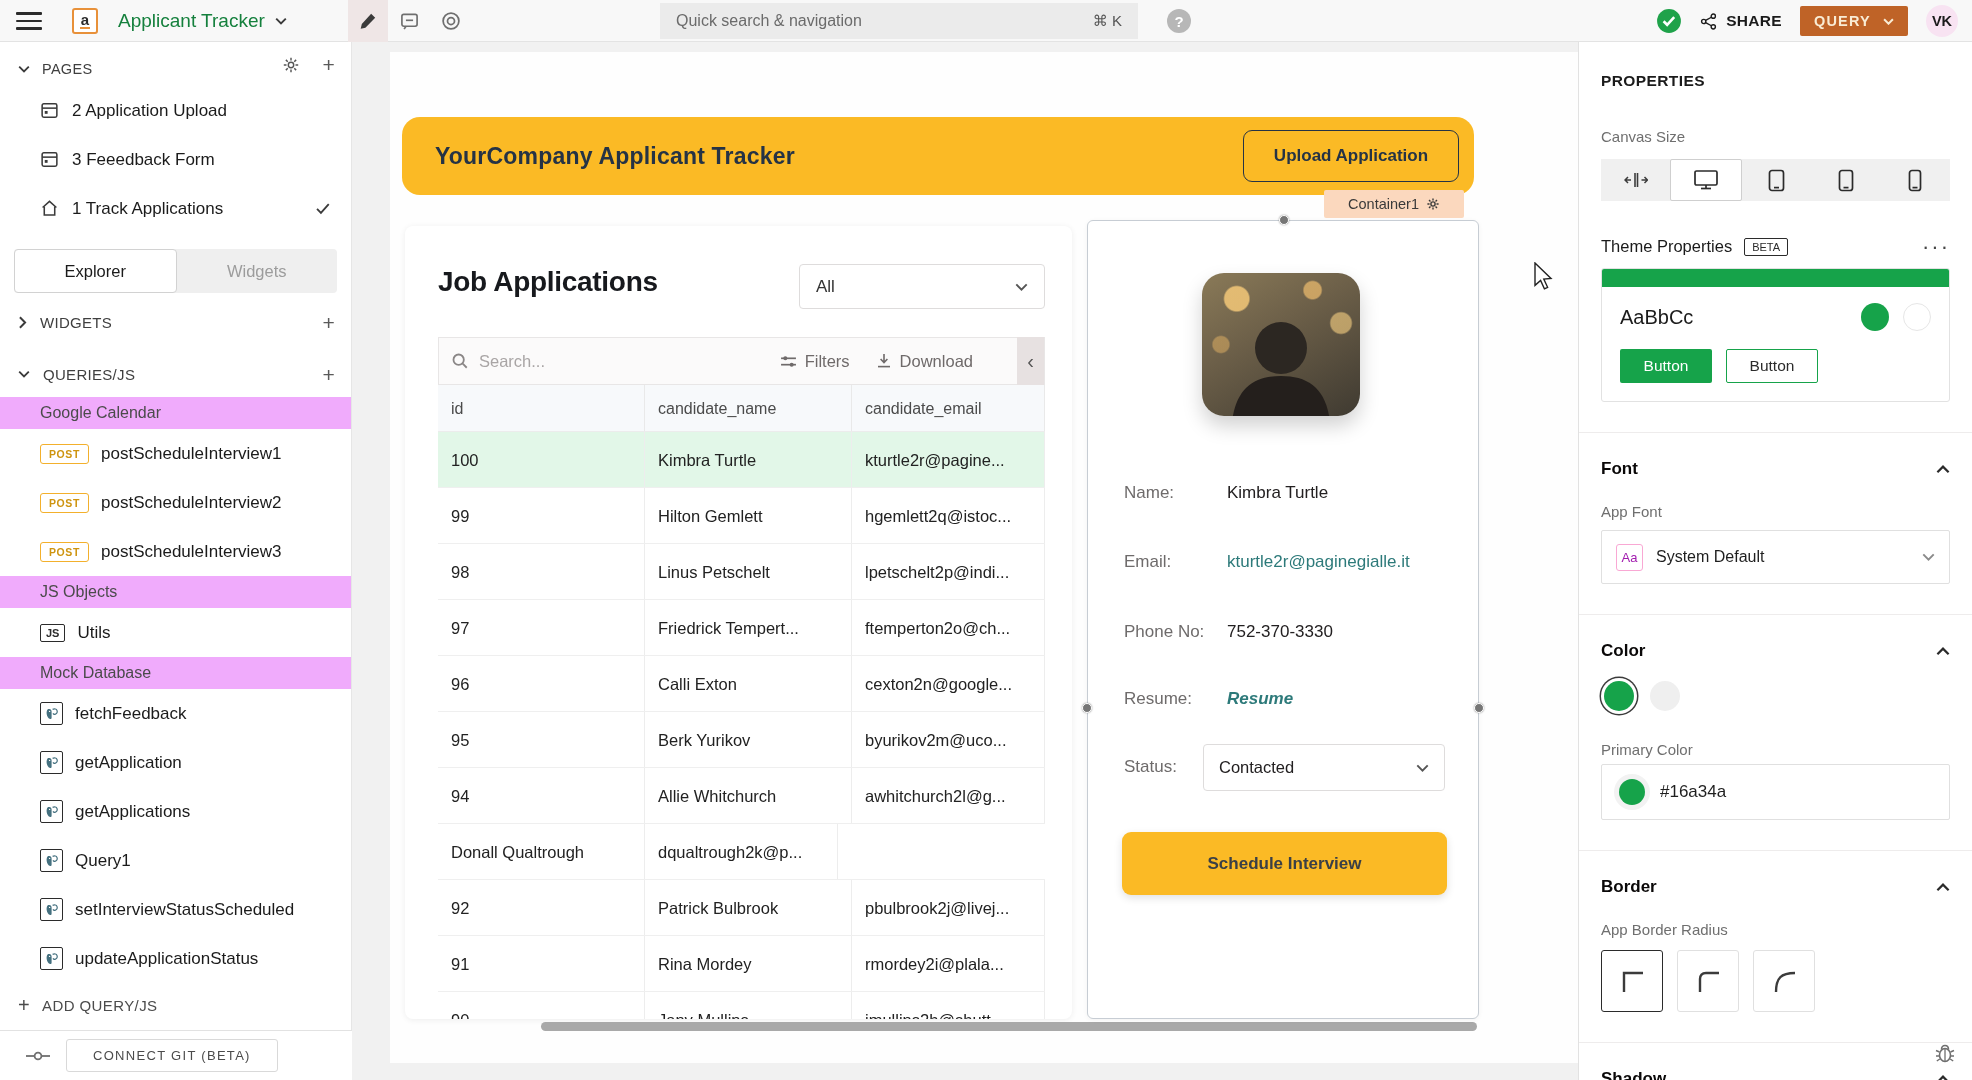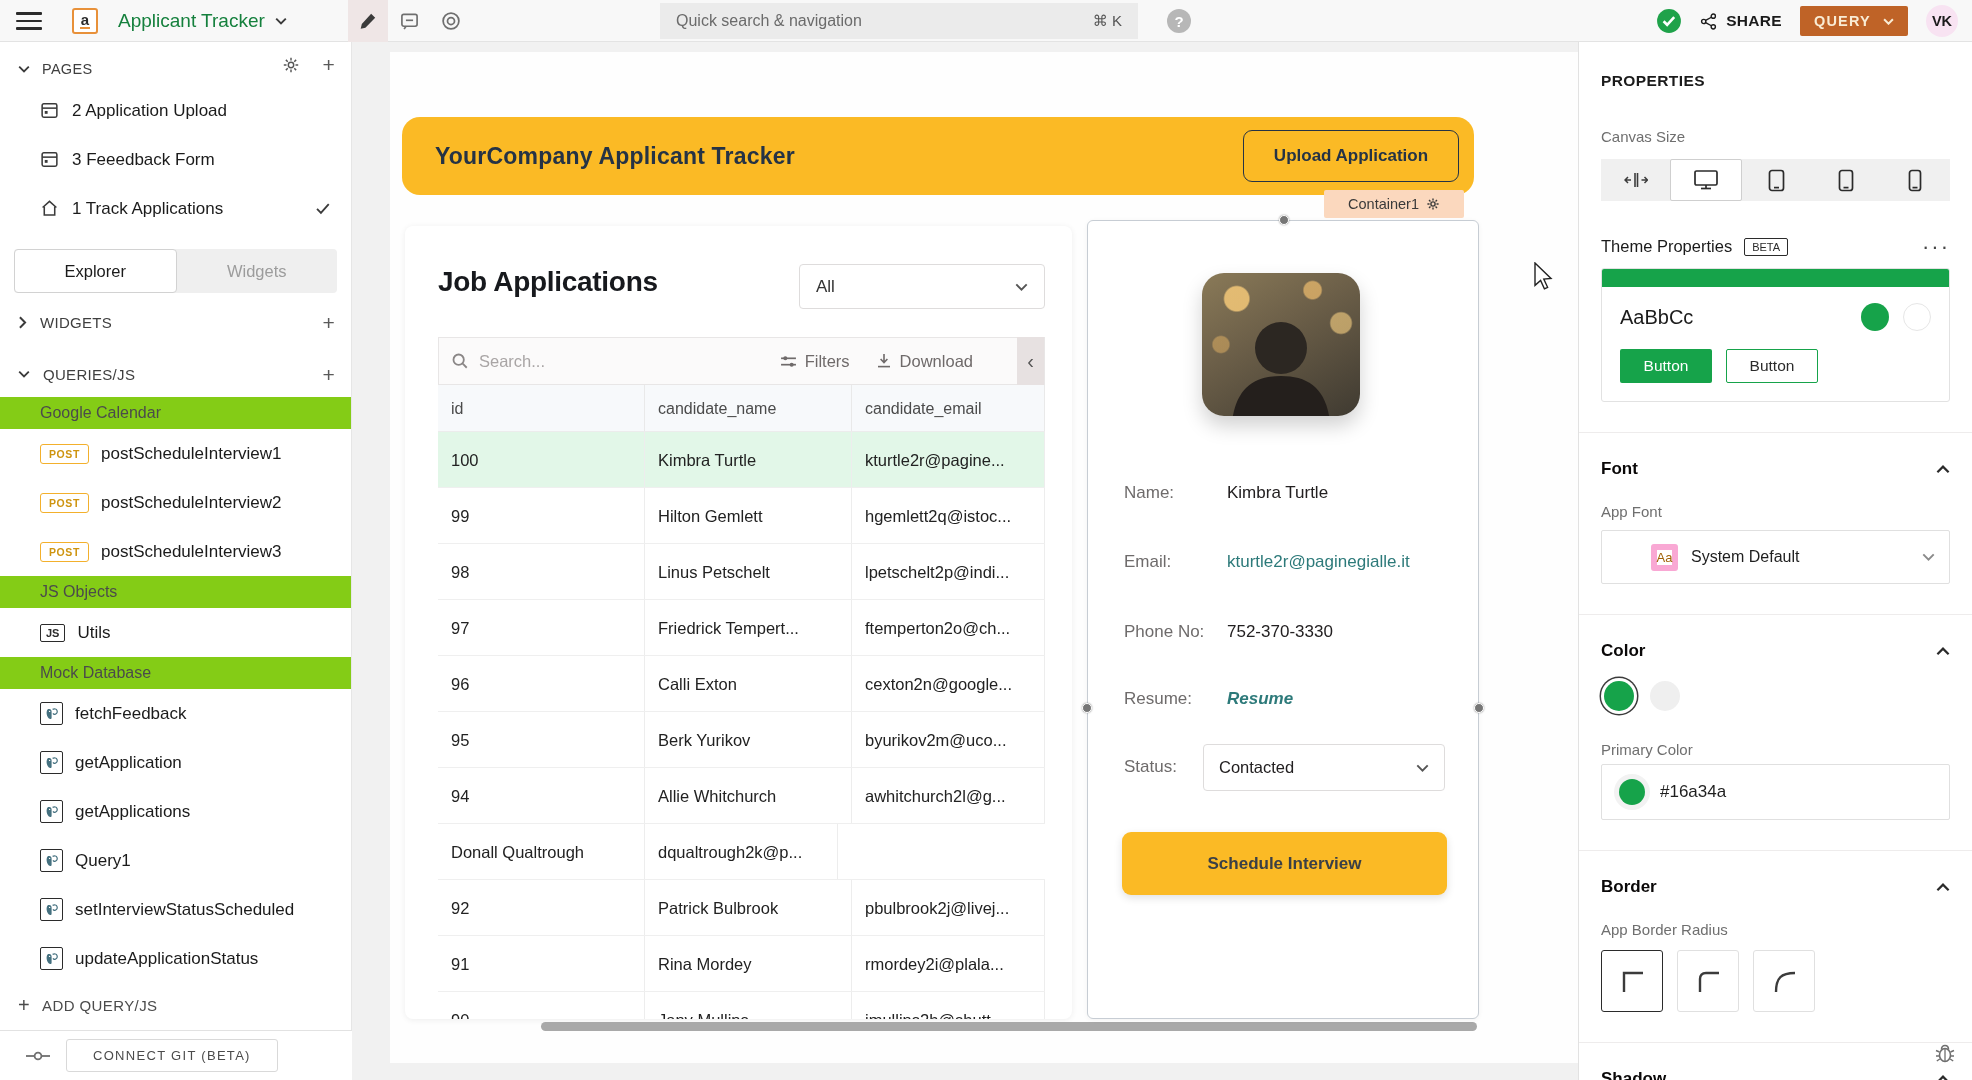--- a/index.html
+++ b/index.html
@@ -42,21 +42,21 @@
                font-size:14.5px; color:#3f3f3f; font-weight:500; letter-spacing:.3px; }
   .hdr-actions { position:absolute; right:16px; top:12px; display:flex; gap:22px; align-items:center; }
   .side-item { height:49px; display:flex; align-items:center; gap:13px; padding-left:40px; font-size:17px; color:#1b1b1b; position:relative; cursor:pointer; }
   .side-item .rt { position:absolute; right:20px; }
   .seg { margin:16px 14px 0 14px; height:44px; background:#efefef; border-radius:4px; display:flex; padding:0; }
   .seg .tab { flex:1; display:flex; align-items:center; justify-content:center; font-size:16.5px; color:#9c9c9c; cursor:pointer; border-radius:4px; }
   .seg .tab.on { background:#fff; border:1px solid #d2d2d2; color:#1b1b1b; }
   .tree-hdr { height:46px; margin-top:6px; display:flex; align-items:center; gap:13px; padding-left:18px; position:relative;
               font-size:15px; color:#3f3f3f; font-weight:500; letter-spacing:.3px; cursor:pointer; }
   .tree-hdr .rt { position:absolute; right:16px; }
-  .group-hdr { height:32px; display:flex; align-items:center; padding-left:40px; background:#84cc16; color:#4b4b4b; font-size:16px; }
+  .group-hdr { height:32px; display:flex; align-items:center; padding-left:40px; background:#f0abfc; color:#4b4b4b; font-size:16px; }
   .q-item { height:49px; display:flex; align-items:center; gap:12px; padding-left:40px; font-size:17px; color:#1b1b1b; white-space:nowrap; overflow:hidden; cursor:pointer; }
   .badge-post { border:1.5px solid #f3b02c; color:#ce940f; font-size:10.5px; font-weight:700; padding:3px 8px; border-radius:3px; letter-spacing:.6px; flex:none; }
   .badge-js { border:1.5px solid #2b2b2b; color:#2b2b2b; font-size:11px; font-weight:700; padding:2px 5px; border-radius:2px; flex:none; }
   .pg-ico { width:23px; height:23px; border:1.5px solid #2b2b2b; border-radius:2px; display:flex; align-items:center; justify-content:center; flex:none; background:#fff; }
   .add-row { height:44px; display:flex; align-items:center; gap:12px; padding-left:18px; font-size:15px; color:#4b4b4b; letter-spacing:.4px; font-weight:500; cursor:pointer; }
   .add-row .plus { font-size:20px; color:#4b4b4b; font-weight:400; }
   .plus-g { font-size:21px; color:#5a5a5a; line-height:1; cursor:pointer; }
 
   .gitbar { position:absolute; left:0; top:1030px; width:352px; height:50px; background:#fff; border-top:1px solid #e2e2e2;
             display:flex; align-items:center; gap:16px; padding-left:26px; z-index:10; }
@@ -154,22 +154,22 @@
   .btn-filled { width:92px; height:34px; background:var(--green,#16a34a); color:#fff; font-size:15.5px; display:flex;
                 align-items:center; justify-content:center; border-radius:2px; }
   .btn-outline { width:92px; height:34px; background:#fff; border:1px solid var(--green,#16a34a); color:#2b2b2b; font-size:15.5px;
                  display:flex; align-items:center; justify-content:center; border-radius:2px; }
   .sect-hr { border:none; border-top:1px solid #eeecec; margin:30px -22px 0 -22px; }
   .sect-hdr { margin-top:26px; display:flex; align-items:center; justify-content:space-between; cursor:pointer; }
   .sect-hdr .t { font-size:17px; font-weight:700; color:#0a0808; }
   .appfont-lbl { margin-top:24px; }
   .font-select { margin-top:10px; height:54px; border:1px solid #e0e0e0; border-radius:2px; display:flex; align-items:center;
                  gap:13px; padding:0 14px; cursor:pointer; background:#fff; }
-  .aa-box { width:27px; height:27px; border:6px solid #f9a8d4; border-radius:3px; font-size:13px; color:#a16207;
-            display:flex; align-items:center; justify-content:center;margin-left:35px; }
+  .aa-box { width:27px; height:27px; border:1px solid #f9a8d4; border-radius:3px; font-size:13px; color:#a21caf;
+            display:flex; align-items:center; justify-content:center; }
   .font-val { font-size:16px; color:#1f1f1f; }
   .color-circles { margin-top:20px; display:flex; gap:16px; align-items:center; }
   .cc-green { width:30px; height:30px; border-radius:50%; background:var(--green,#16a34a);
               box-shadow:0 0 0 3px #fff, 0 0 0 4.5px #3b3b3b; margin-left:3px; cursor:pointer; }
   .cc-plain { width:30px; height:30px; border-radius:50%; background:#efefef; cursor:pointer; }
   .primary-lbl { margin-top:30px; }
   .color-input { margin-top:6px; height:56px; border:1px solid #e0e0e0; border-radius:2px; display:flex; align-items:center;
                  gap:15px; padding:0 13px; cursor:text; background:#fff; }
   .ci-dot { width:26px; height:26px; border-radius:50%; background:var(--green,#16a34a); box-shadow:0 0 0 5px #f2f2f2; margin-left:4px; }
   .ci-hex { font-size:17px; color:#1f1f1f; }

